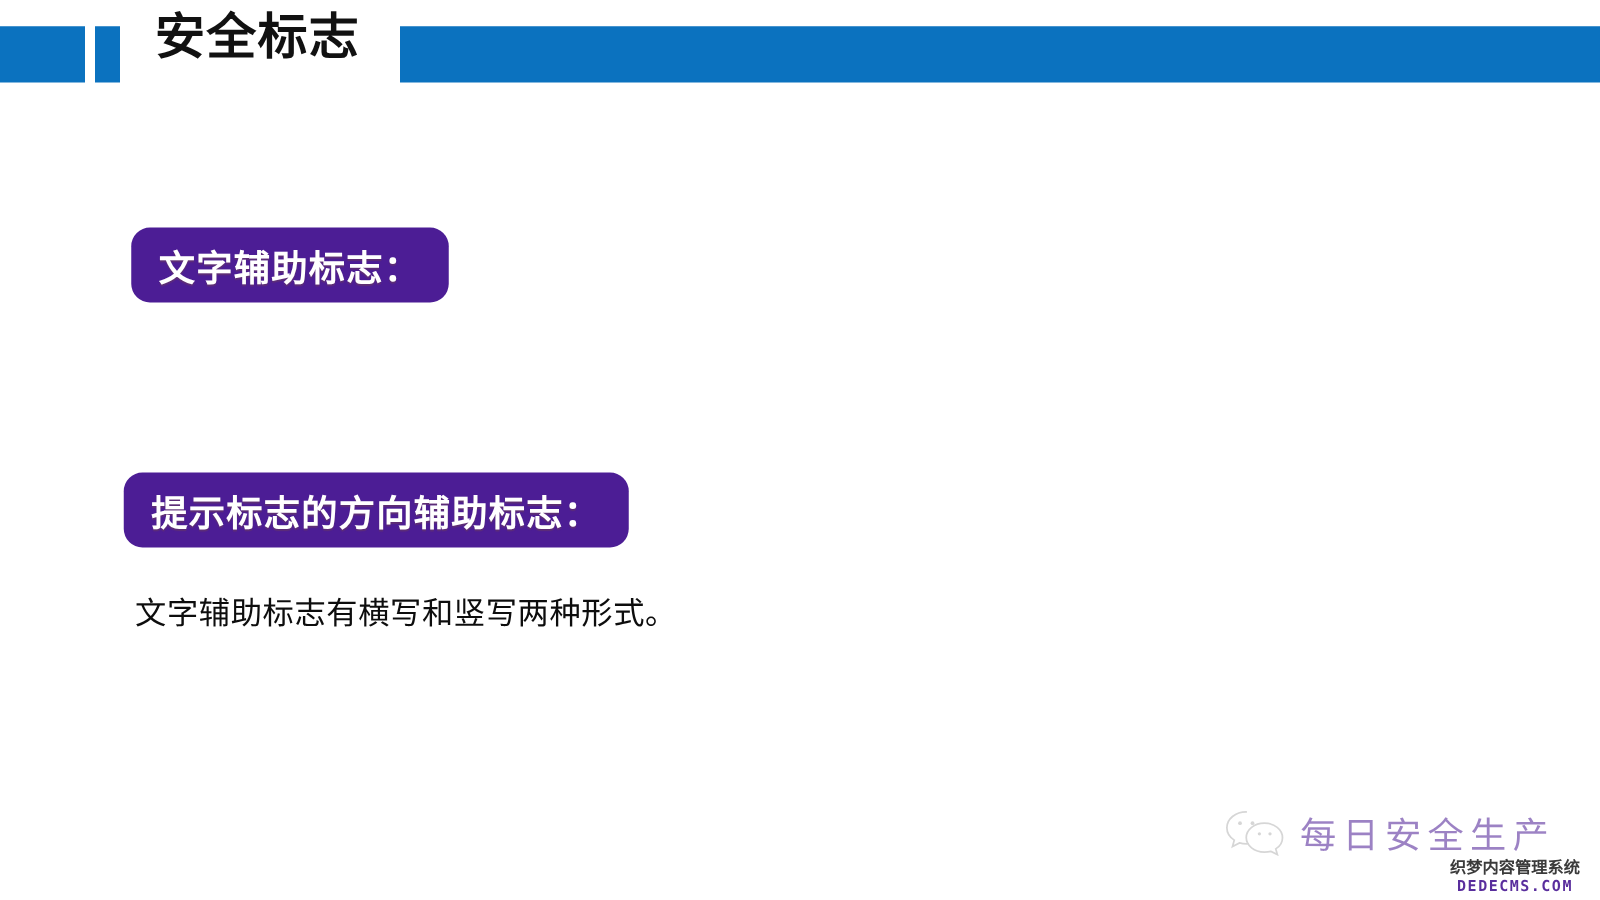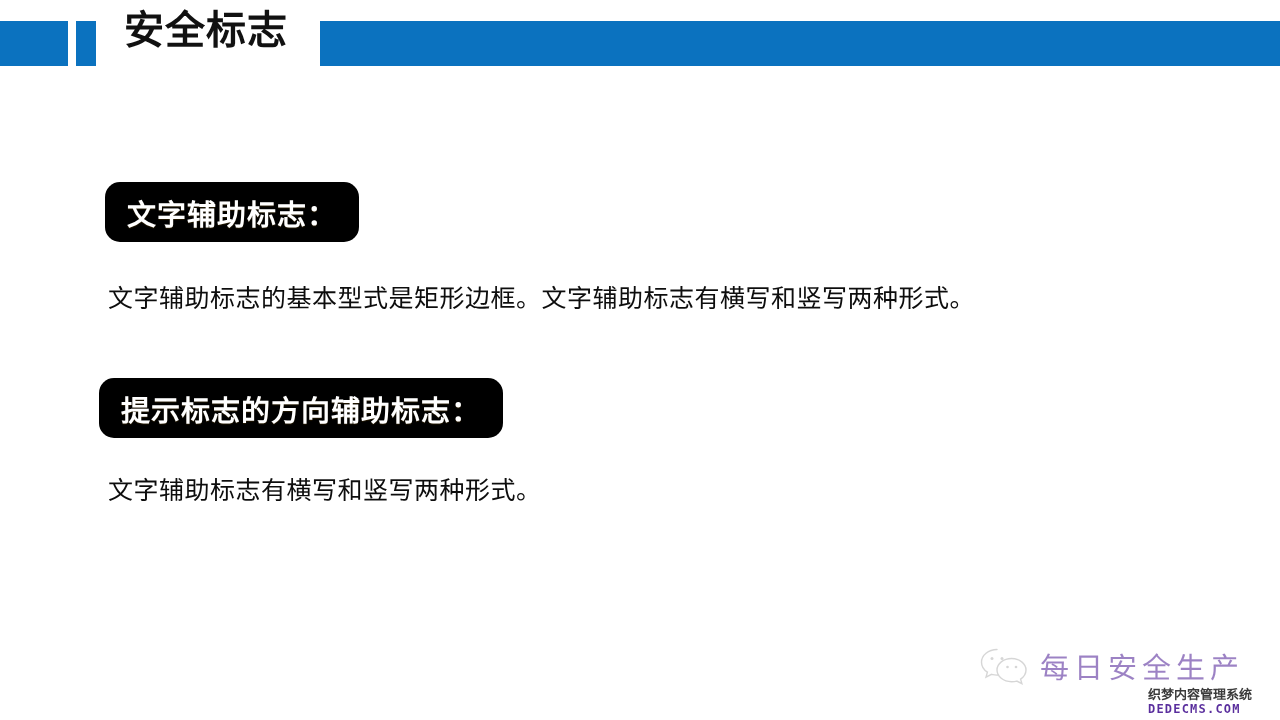--- a/index.html
+++ b/index.html
@@ -72,21 +72,21 @@
     letter-spacing: 1px;
     white-space: nowrap;
     font-family: "DejaVu Sans", "Liberation Sans", sans-serif;
   }
 
   
   .badge {
     position: absolute;
     display: inline-flex;
     align-items: center;
-    background: #000000;
+    background: #4c1d95;
     border-radius: 15px;
     color: #FFFFFF;
     font-size: 29px;
     font-weight: 700;
     letter-spacing: 1px;
     white-space: nowrap;
     padding: 0 22px;
     box-sizing: border-box;
     text-shadow: 0 1px 1px rgba(160,110,0,0.22);
   }
@@ -149,21 +149,21 @@
     letter-spacing: 5px;
     white-space: nowrap;
     font-family: "DejaVu Sans", "Liberation Sans", sans-serif;
   }
 
   .dede-watermark {
     position: absolute;
     left: 1148px;
     top: 688px;
     width: 128px;
-    text-align: left;
+    text-align: center;
     opacity: 0.92;
   }
 
   .dede-cn {
     font-size: 13px;
     font-weight: 700;
     color: #2b2b2b;
     letter-spacing: 0px;
     line-height: 14px;
     white-space: nowrap;
@@ -187,21 +187,20 @@
 
   <div class="header">
     <div class="hdr-block-a"></div>
     <div class="hdr-block-b"></div>
     <div class="hdr-bar"></div>
     <div class="hdr-title">安全标志</div>
   </div>
 
   <div class="badge badge-1">文字辅助标志：</div>
 
-  <div class="para para-1">文字辅助标志的基本型式是矩形边框。文字辅助标志有横写和竖写两种形式。</div>
 
   <div class="badge badge-2">提示标志的方向辅助标志：</div>
 
   <div class="para para-2">文字辅助标志有横写和竖写两种形式。</div>
 
   <div class="wechat-watermark">
     <svg class="wechat-icon" viewBox="0 0 52 40">
       <path d="M19 4.5C10.4 4.5 3.5 10.2 3.5 17.2c0 4 2.3 7.6 5.9 9.9L8 32.2l5.6-2.9c1.7.5 3.5.8 5.4.8.5 0 1 0 1.5-.1" fill="none" stroke="#b5b5b5" stroke-width="1.4" stroke-linecap="round"></path>
       <circle cx="14" cy="13.5" r="1.5" fill="#b5b5b5"></circle>
       <circle cx="24" cy="13.5" r="1.5" fill="#b5b5b5"></circle>

